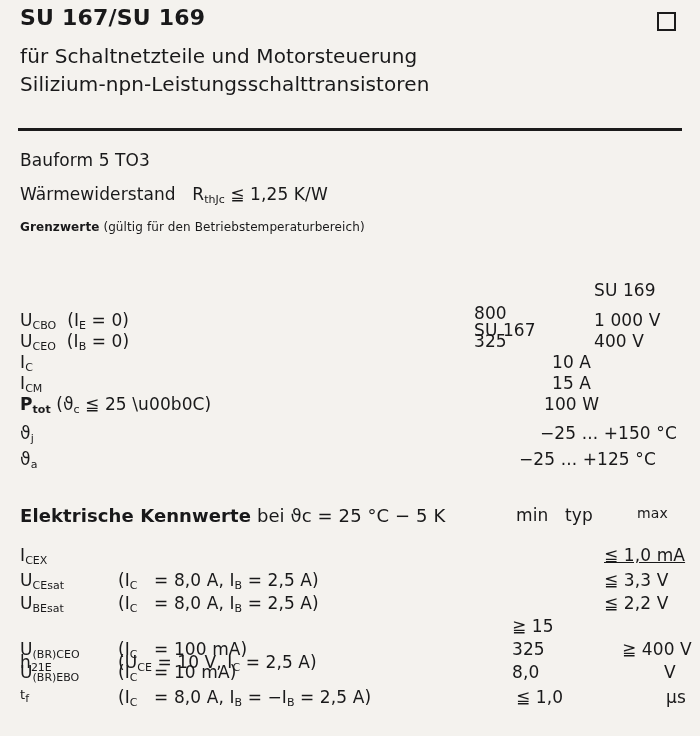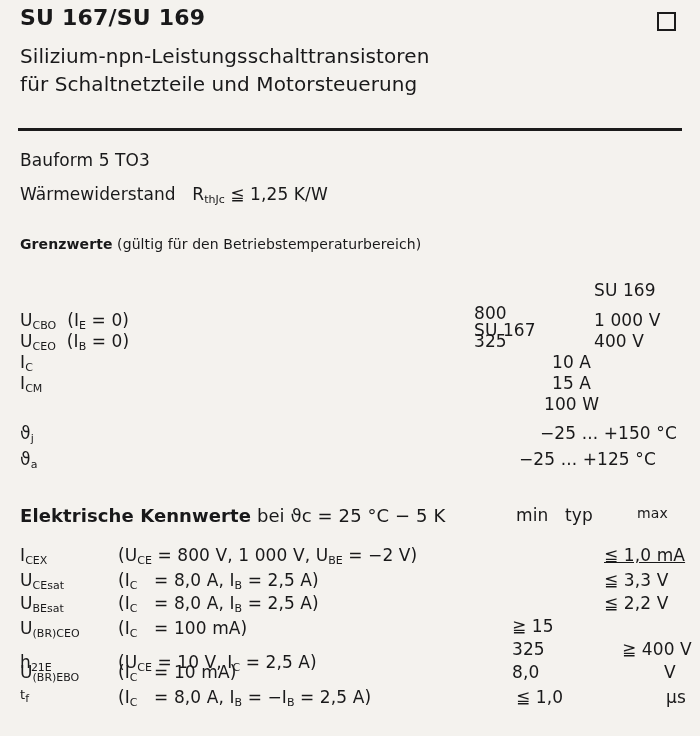--- a/index.html
+++ b/index.html
@@ -75,21 +75,21 @@
   .bold { font-weight: bold; }
   sub {
     font-size: 11px;
     vertical-align: -3px;
     letter-spacing: 0;
   }
   .sm { font-size: 13px; }
 
   .bauform { left: 20px; top: 150px; }
   .waerme  { left: 20px; top: 184px; }
-  .grenz   { left: 20px; top: 236px; font-size: 14px; }
+  .grenz   { left: 20px; top: 220px; font-size: 12px; }
 
   .colhead-1 { left: 474px; top: 280px; margin-top: 40px; }
   .colhead-2 { left: 594px; top: 280px; }
 
   .r1  { left: 20px; top: 310px; }
   .r2  { left: 20px; top: 331px; }
   .r3  { left: 20px; top: 352px; }
   .r4  { left: 20px; top: 373px; }
   .r5  { left: 20px; top: 394px; }
   .r6  { left: 20px; top: 423px; }
@@ -110,21 +110,21 @@
   .mh-typ { left: 565px; top: 505px; font-size: 17px; }
   .mh-max { left: 637px; top: 505px; font-size: 14px; }
 
   .e-lbl { left: 20px; }
   .e-cnd { left: 118px; }
 
   .e1 { top: 545px; }
   .e2 { top: 570px; }
   .e3 { top: 593px; }
   .e4 { top: 652px; }
-  .e5 { top: 618px; }
+  .e5 { top: 639px; }
   .e6 { top: 662px; }
   .e7 { top: 687px; }
 
   .m1 { left: 604px; top: 545px; text-decoration: underline; }
   .m2 { left: 604px; top: 570px; }
   .m3 { left: 604px; top: 593px; }
   .m4 { left: 512px; top: 616px; }
   .m5 { left: 512px; top: 639px; }
   .m5b { left: 622px; top: 639px; }
   .m6 { left: 512px; top: 662px; }
@@ -136,22 +136,22 @@
 <body>
 
 <div class="page">
 
   <div class="header-row">
     <div class="title-main">SU 167/SU 169</div>
     <div class="square-mark"></div>
   </div>
 
   <div class="subtitle">
+    <div>für Schaltnetzteile und Motorsteuerung</div>
     <div>Silizium-npn-Leistungsschalttransistoren</div>
-    <div>für Schaltnetzteile und Motorsteuerung</div>
   </div>
 
   <div class="rule"></div>
 
   <div class="line bauform">Bauform 5   TO3</div>
 
   <div class="line waerme">
     <span>Wärmewiderstand</span>&nbsp;&nbsp;
     <span>R</span><sub>thJc</sub>
     <span>≦ 1,25 K/W</span>
@@ -176,38 +176,40 @@
   </div>
   <div class="line v2a">325</div>
   <div class="line v2b">400 V</div>
 
   <div class="line r3">I<sub>C</sub></div>
   <div class="line v3">10 A</div>
 
   <div class="line r4">I<sub>CM</sub></div>
   <div class="line v4">15 A</div>
 
+  <div class="line r5">
+    <span class="bold">P</span><sub class="bold">tot</sub>&nbsp;(ϑ<sub>c</sub> ≦ 25 \u00b0C)
+  </div>
   <div class="line v5">100 W</div>
 
   <div class="line r6">ϑ<sub>j</sub></div>
   <div class="line v6">−25 ... +150 °C</div>
 
   <div class="line r7">ϑ<sub>a</sub></div>
   <div class="line v7">−25 ... +125 °C</div>
 
   <div class="line elektr">
     <span class="bold">Elektrische Kennwerte</span>
     <span>bei ϑc = 25 °C − 5 K</span>
   </div>
   <div class="line mh-min">min</div>
   <div class="line mh-typ">typ</div>
   <div class="line mh-max">max</div>
 
   <div class="line e-lbl e1">I<sub>CEX</sub></div>
-  <div class="line e-cnd e1">(U<sub>CE</sub> = 800 V, 1 000 V, U<sub>BE</sub> = −2 V)</div>
   <div class="line m1">≦ 1,0 mA</div>
 
   <div class="line e-lbl e2">U<sub>CEsat</sub></div>
   <div class="line e-cnd e2">(I<sub>C</sub>&nbsp;&nbsp;&nbsp;= 8,0 A, I<sub>B</sub> = 2,5 A)</div>
   <div class="line m2">≦ 3,3 V</div>
 
   <div class="line e-lbl e3">U<sub>BEsat</sub></div>
   <div class="line e-cnd e3">(I<sub>C</sub>&nbsp;&nbsp;&nbsp;= 8,0 A, I<sub>B</sub> = 2,5 A)</div>
   <div class="line m3">≦ 2,2 V</div>
 

